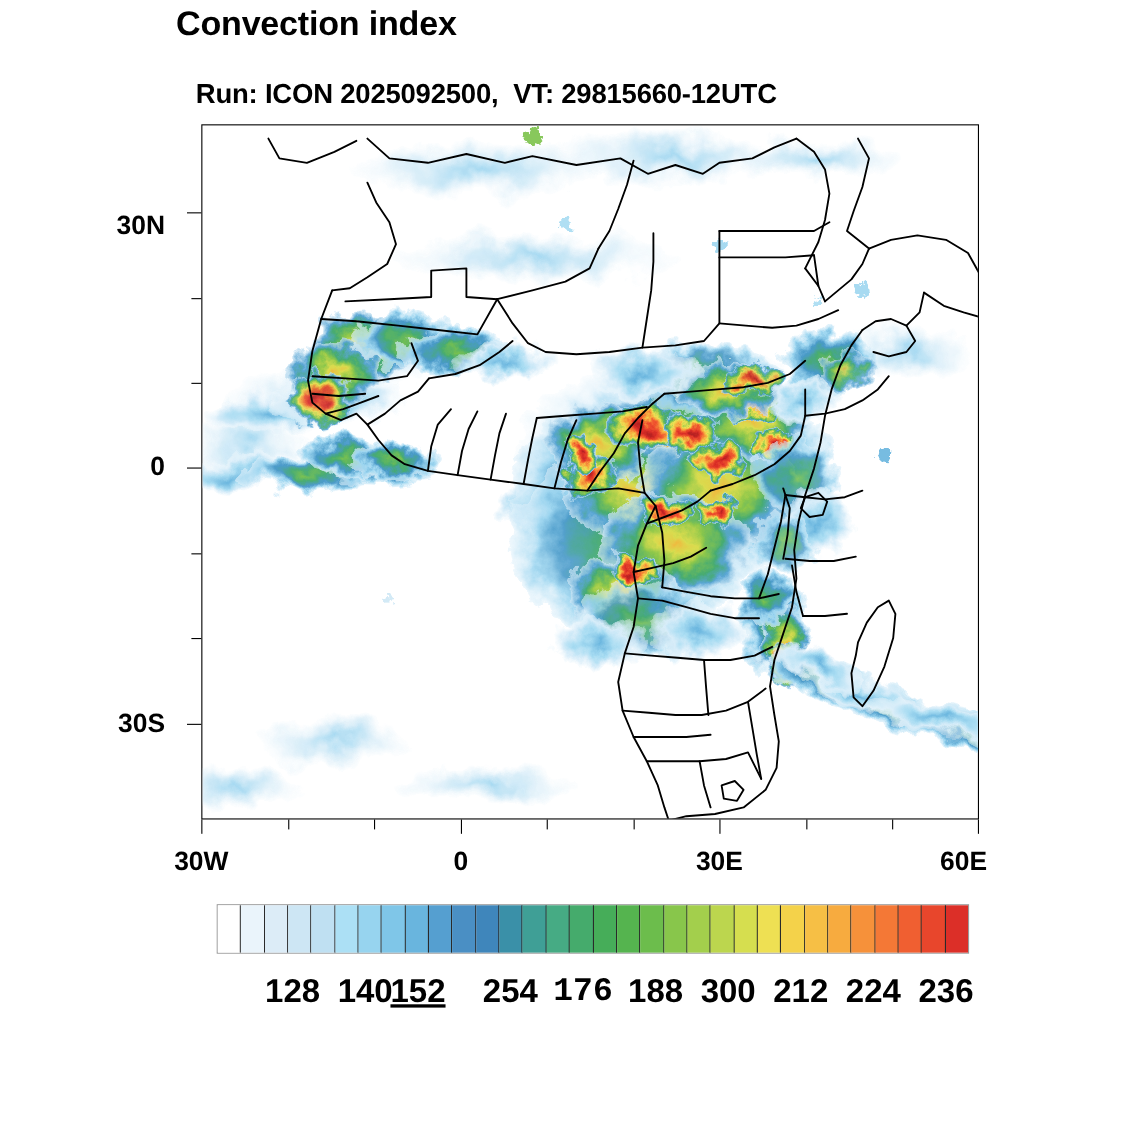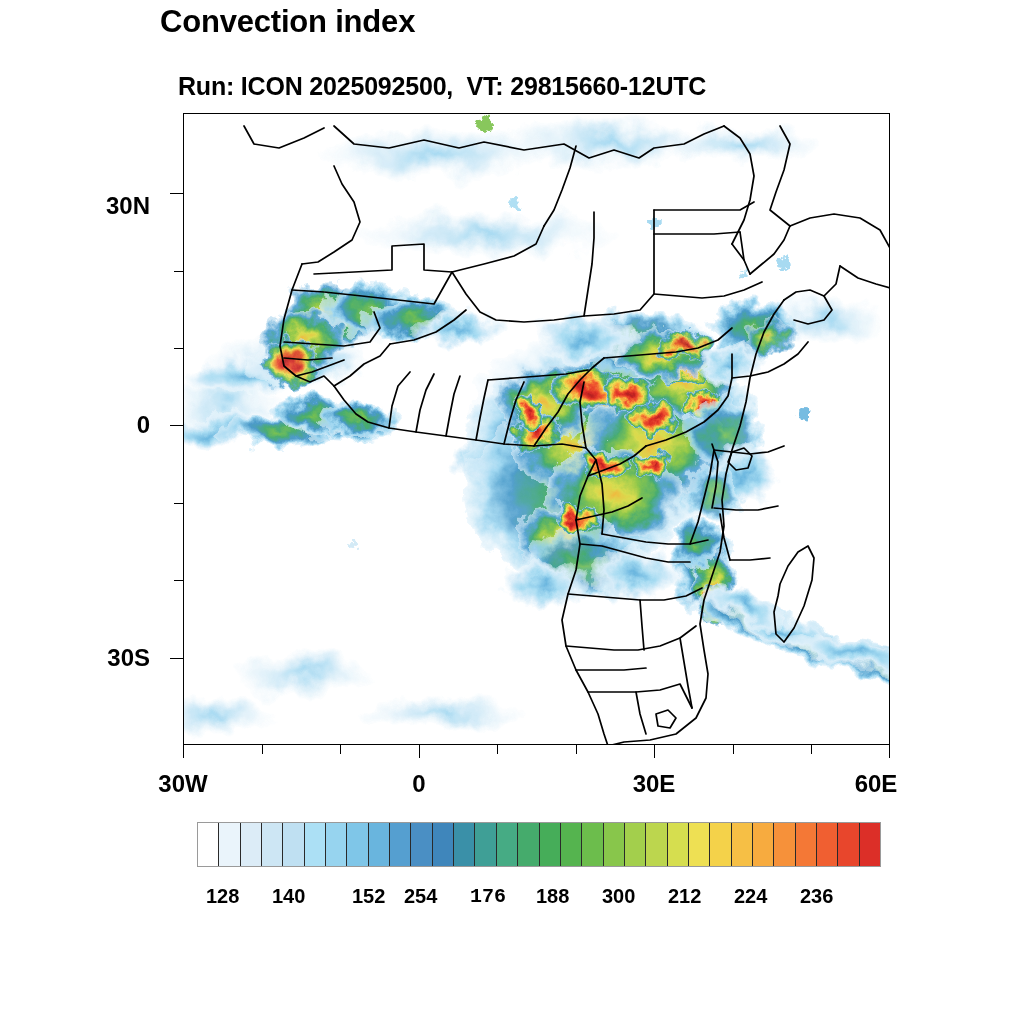--- a/index.html
+++ b/index.html
@@ -21,21 +21,21 @@
   .ylabel{position:absolute;font-size:24px;font-weight:bold;text-align:right;width:120px;left:30px;}
   .xtick{position:absolute;height:13px;width:0;border-left:1.6px solid #000;top:745px;}
   .xtick.minor{height:9px;}
   .xlabel{position:absolute;font-size:24px;font-weight:bold;text-align:center;width:160px;top:770px;}
 
   
   #cbar{position:absolute;left:197px;top:822px;width:684px;height:45px;
         border:1px solid #9a9a9a;box-sizing:border-box;display:flex;}
   #cbar div{flex:1 1 0;height:100%;border-right:1px solid #2a2a2a;box-sizing:border-box;}
   #cbar div:last-child{border-right:none;}
-  .cblabel{position:absolute;font-size:20px;font-weight:bold;text-align:left;width:120px;top:885px;}
+  .cblabel{position:absolute;font-size:30px;font-weight:bold;text-align:center;width:120px;top:885px;}
 </style>
 </head>
 <body>
 
 <div id="title">Convection index</div>
 <div id="subtitle">Run: ICON 2025092500,  VT: 29815660-12UTC</div>
 
 <div id="plot">
   <svg id="mapsvg" viewBox="0 0 707 632" preserveAspectRatio="none">
     <defs>
@@ -367,20 +367,20 @@
     <div style="background: rgb(247, 171, 63);"></div>
     <div style="background: rgb(246, 145, 58);"></div>
     <div style="background: rgb(244, 120, 54);"></div>
     <div style="background: rgb(240, 95, 49);"></div>
     <div style="background: rgb(232, 70, 44);"></div>
     <div style="background: rgb(220, 47, 40);"></div>
   </div>
 
 <div class="cblabel" style="left:206px;">128</div>
 <div class="cblabel" style="left:272px;">140</div>
-<div class="cblabel" style="left:352px;">152</div>
+<div class="cblabel" style="left:320px;text-decoration:underline;">152</div>
 <div class="cblabel" style="left:404px;">254</div>
 <div class="cblabel" style="left:470px;font-family:Liberation Mono, monospace;">176</div>
 <div class="cblabel" style="left:536px;">188</div>
 <div class="cblabel" style="left:602px;">300</div>
 <div class="cblabel" style="left:668px;">212</div>
 <div class="cblabel" style="left:734px;">224</div>
 <div class="cblabel" style="left:800px;">236</div>
 
 </body></html>

